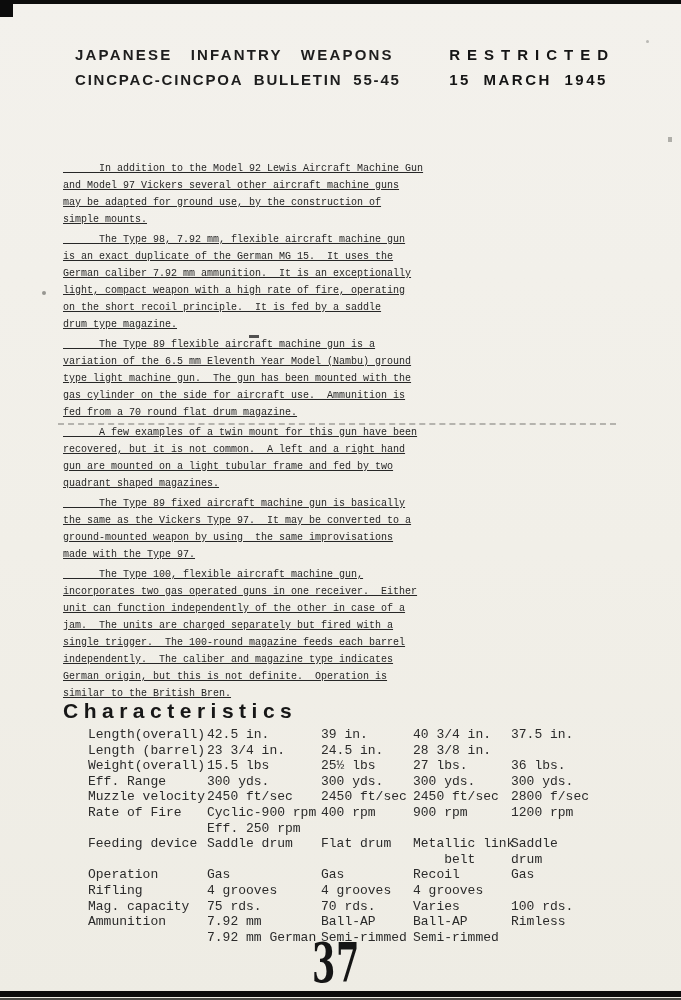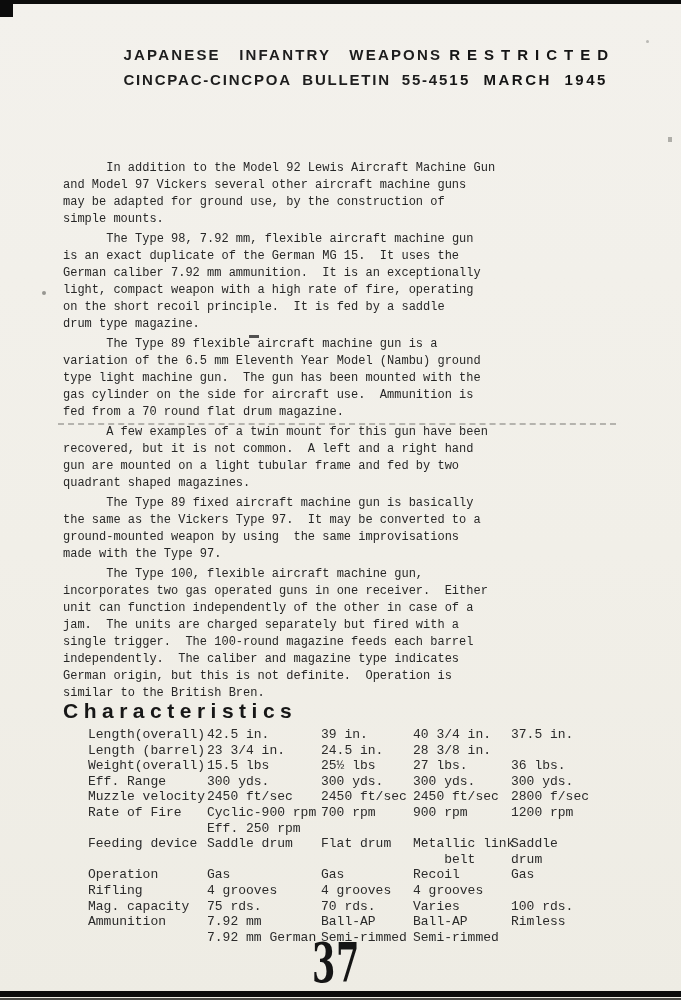--- a/index.html
+++ b/index.html
@@ -17,40 +17,40 @@
   .underline-artifact{
     position:absolute;top:423px;left:58px;width:558px;height:0;
     border-bottom:2px dashed rgba(70,70,65,0.35);
   }
   .smudge-dash{position:absolute;top:335px;left:249px;width:10px;height:3px;background:rgba(40,40,40,0.8);}
   .speck1{position:absolute;top:291px;left:42px;width:4px;height:4px;border-radius:50%;background:rgba(90,90,85,0.6);}
   .speck2{position:absolute;top:137px;left:668px;width:4px;height:5px;background:rgba(120,120,115,0.55);}
   .speck3{position:absolute;top:40px;left:646px;width:3px;height:3px;border-radius:50%;background:rgba(130,130,125,0.5);}
 
   
-  .header{position:absolute;top:42px;left:63px;right:66px;display:flex;justify-content:flex-end;margin-left:12px;}
+  .header{position:absolute;top:42px;left:63px;right:66px;display:flex;justify-content:space-between;margin-left:12px;}
   .hdr-left .l1{font-weight:bold;font-size:15px;line-height:25px;letter-spacing:2.2px;word-spacing:12px;color:#1d1d1d;}
   .hdr-left .l2{font-weight:bold;font-size:15px;line-height:25px;letter-spacing:1.8px;word-spacing:5px;color:#1d1d1d;}
   .hdr-right{text-align:left;}
   .hdr-right .classification{font-weight:bold;font-size:15px;line-height:25px;letter-spacing:7px;color:#141414;}
   .hdr-right .date{font-weight:bold;font-size:15px;line-height:25px;letter-spacing:2.5px;word-spacing:6px;color:#141414;}
 
   
   .doc-title{
     position:absolute;top:112px;left:63px;width:570px;
     font-weight:bold;font-size:20px;line-height:23px;letter-spacing:1.6px;
     white-space:pre-line;color:#1b1b1b;
   }
 
   
   .body-text{position:absolute;top:160px;left:63px;width:560px;}
   .body-text p{
     margin:0 0 3px 0;
     font-family:"Liberation Mono","DejaVu Sans Mono",monospace;
-    font-size:12px;line-height:17px;white-space:pre-wrap;color:#272727;
+    font-size:10px;line-height:17px;white-space:pre-wrap;color:#272727;text-decoration:underline;
   }
 
   
   .char-block{position:absolute;top:699px;left:63px;width:560px;}
   .char-heading{font-weight:bold;font-size:21px;line-height:24px;letter-spacing:5.5px;color:#171717;}
   table.chars{border-collapse:collapse;table-layout:fixed;width:532px;margin:4px 0 0 25px;}
   table.chars td{
     padding:0;vertical-align:top;white-space:pre;overflow:visible;
     font-family:"Liberation Mono","DejaVu Sans Mono",monospace;
     font-size:13px;line-height:15.6px;color:#2b2b2b;
@@ -167,21 +167,21 @@
             <td>Muzzle velocity</td>
             <td>2450 ft/sec</td>
             <td>2450 ft/sec</td>
             <td>2450 ft/sec</td>
             <td>2800 f/sec</td>
           </tr>
           <tr>
             <td>Rate of Fire</td>
             <td>Cyclic-900 rpm
 Eff. 250 rpm</td>
-            <td>700 rpm</td>
+            <td>400 rpm</td>
             <td>900 rpm</td>
             <td>1200 rpm</td>
           </tr>
           <tr>
             <td>Feeding device</td>
             <td>Saddle drum</td>
             <td>Flat drum</td>
             <td>Metallic link
     belt</td>
             <td>Saddle

